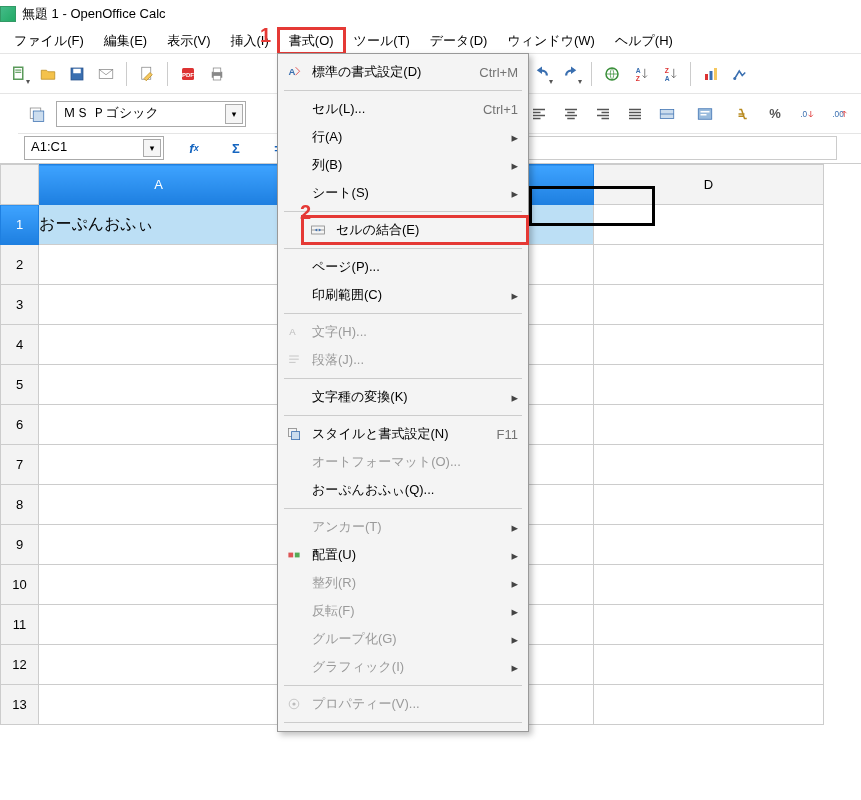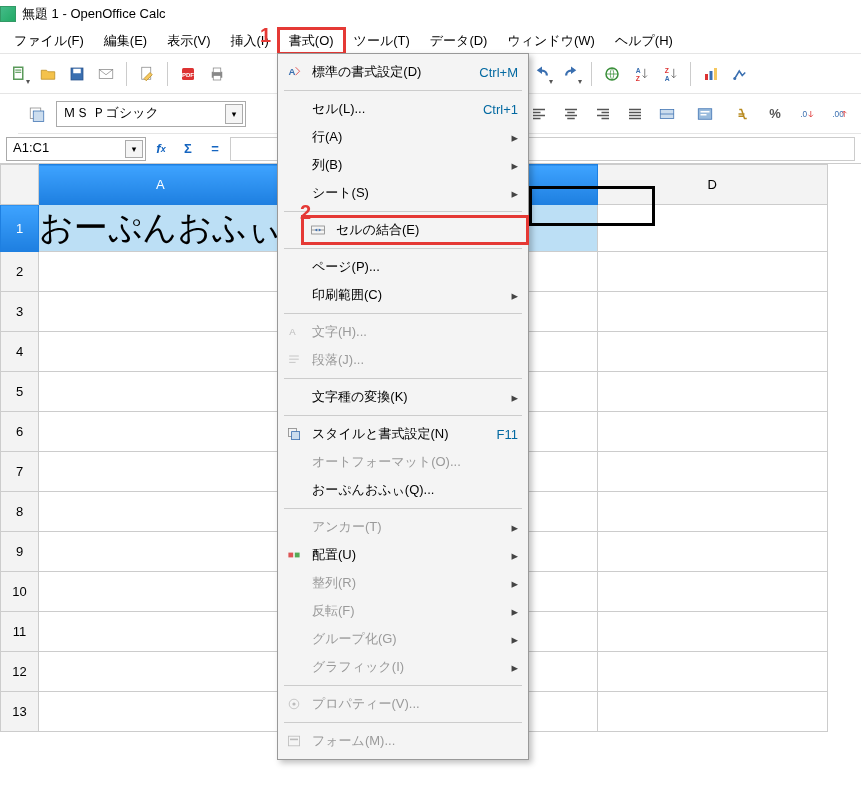--- a/index.html
+++ b/index.html
@@ -81,21 +81,21 @@
   .fontbar select, .fontbar .combo {
     height:26px; border:1px solid #aaa; background:#fff; padding:2px 20px 2px 6px;
     position:relative;
   }
   .combo .combo-arrow{
     position:absolute;right:2px;top:2px;bottom:2px;width:18px;
     border:1px solid #aaa;display:flex;align-items:center;justify-content:center;
     background:#f5f5f5;font-size:9px;
   }
   .formula-bar{
-    height:30px; display:flex;align-items:center;padding:2px 6px;gap:3px;
+    height:30px; display:flex;align-items:flex-start;padding:2px 24px;gap:18px;
     border-bottom:1px solid #ccc;
   }
   .namebox{width:140px;height:24px;border:1px solid #aaa;padding:2px 6px;position:relative;}
   .namebox .combo-arrow{
     position:absolute;right:2px;top:2px;bottom:2px;width:18px;border:1px solid #aaa;
     display:flex;align-items:center;justify-content:center;background:#f5f5f5;font-size:9px;
   }
   .fb-btn{width:24px;height:24px;display:flex;align-items:center;justify-content:center;color:#1565c0;font-weight:bold;}
   .fb-input{flex:1;height:24px;border:1px solid #ccc;padding:2px 6px;}
   .grid-wrap{position:relative;}
@@ -111,21 +111,21 @@
   table.sheet th.col.sel, table.sheet th.row.sel{
     background:linear-gradient(#3ea3ff,#1e7fe0);color:#fff;border-color:#1e7fe0;
   }
   .corner{width:38px;height:22px;background:#f3f3f3;}
   .colA{width:240px;}
   .colB{width:70px;}
   .colC{width:245px;}
   .colD{width:230px;}
   td.sel{background:#bcdff5;}
   td.cellA1{
-    font-size:34px;font-family:"MS PGothic",sans-serif;
+    font-size:16px;font-family:"MS PGothic",sans-serif;
     padding-left:4px;white-space:nowrap;
   }
   .sel-border{
     position:absolute;border:3px solid #000;
     pointer-events:none;
   }
   
   .dropdown{
     position:absolute;
     left:277px; top:53px;
@@ -139,21 +139,21 @@
   .dropdown .mrow{
     display:flex;align-items:center;
     height:28px;padding:0 10px 0 34px;
     position:relative;
     white-space:nowrap;
   }
   .dropdown .mrow.disabled{color:#9a9a9a;}
   .dropdown .mrow .micon{
     position:absolute;left:6px;width:20px;height:20px;display:flex;align-items:center;justify-content:center;
   }
-  .dropdown .mrow .shortcut{margin-left:auto;color:#0369a1;}
+  .dropdown .mrow .shortcut{margin-left:auto;color:#737373;}
   .dropdown .mrow .sub{margin-left:auto;color:#444;}
   .dropdown hr{border:none;border-top:1px solid #ccc;margin:4px 6px;}
   .dropdown .mrow.highlighted{
     outline:3px solid #e53935;outline-offset:-2px;margin-left:24px;
   }
 </style>
 </head>
 <body>
 
 <div class="titlebar">
@@ -582,23 +582,14 @@
   <div class="mrow disabled">
     <span class="micon">
         <svg viewBox="0 0 20 20" width="16" height="16">
           <circle cx="10" cy="10" r="6" fill="none" stroke="#bbb"></circle>
           <circle cx="10" cy="10" r="2" fill="#bbb"></circle>
         </svg>
       </span>
     <span>プロパティー(V)...</span>
   </div>
   <hr>
-  <div class="mrow disabled">
-    <span class="micon">
-        <svg viewBox="0 0 20 20" width="16" height="16">
-          <rect x="3" y="4" width="14" height="12" fill="none" stroke="#bbb"></rect>
-          <rect x="5" y="7" width="10" height="2" fill="#bbb"></rect>
-        </svg>
-      </span>
-    <span>フォーム(M)...</span>
-  </div>
 </div>
 <span class="annotation-number" style="left:300px;top:201px;">2</span>
 
 </body></html>

